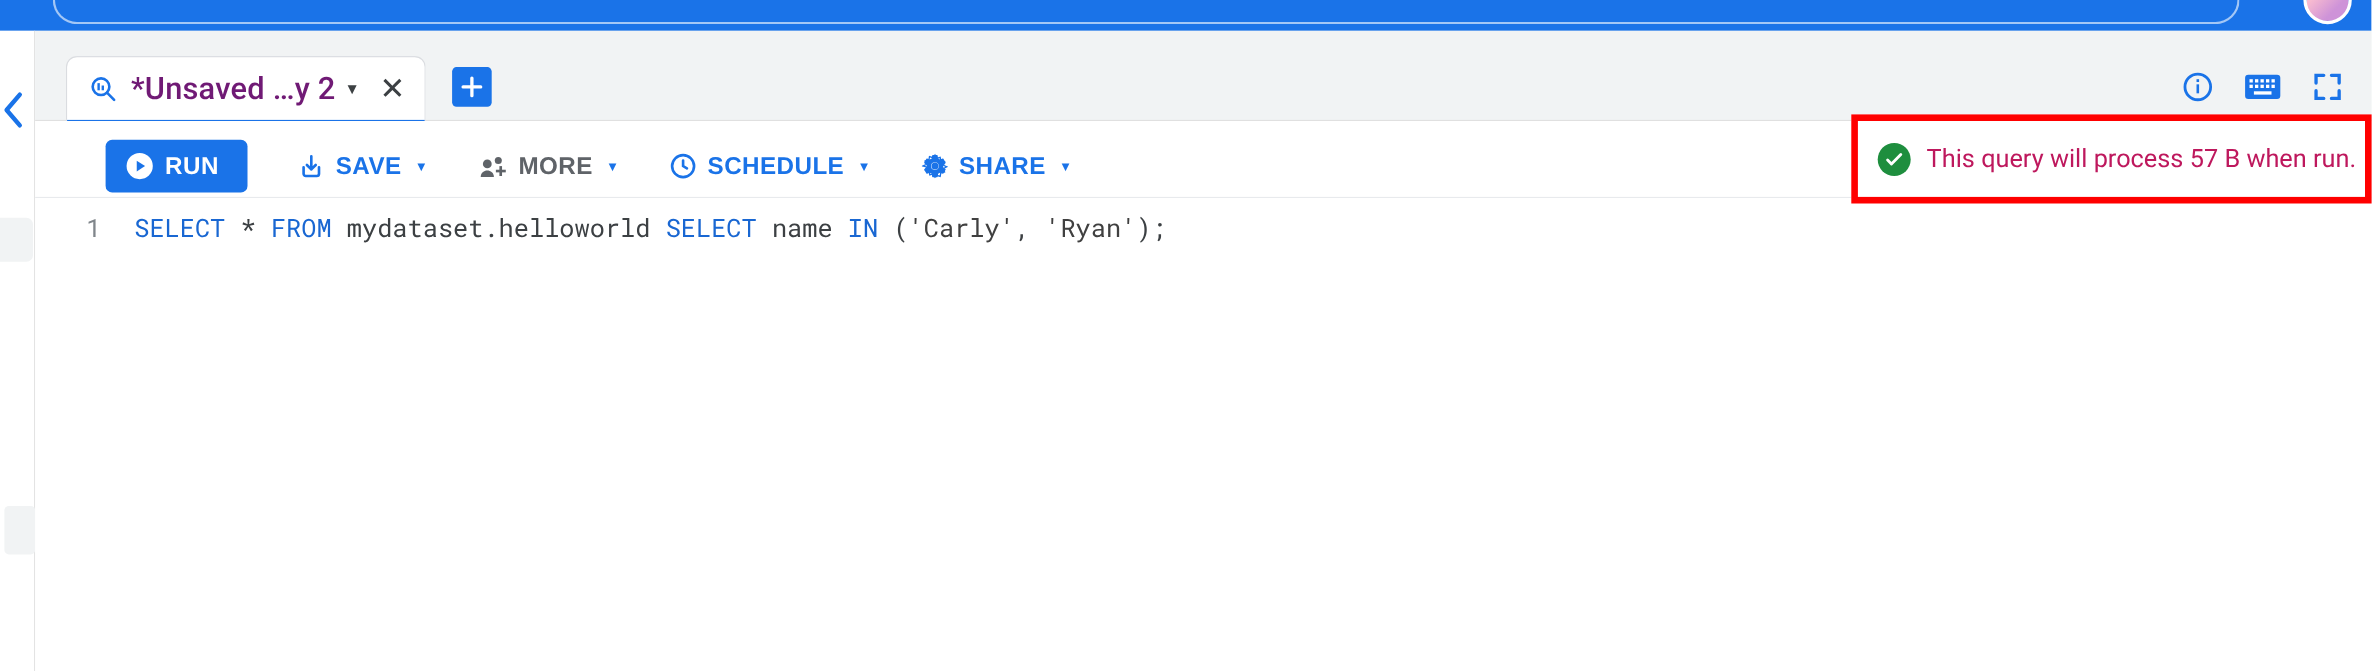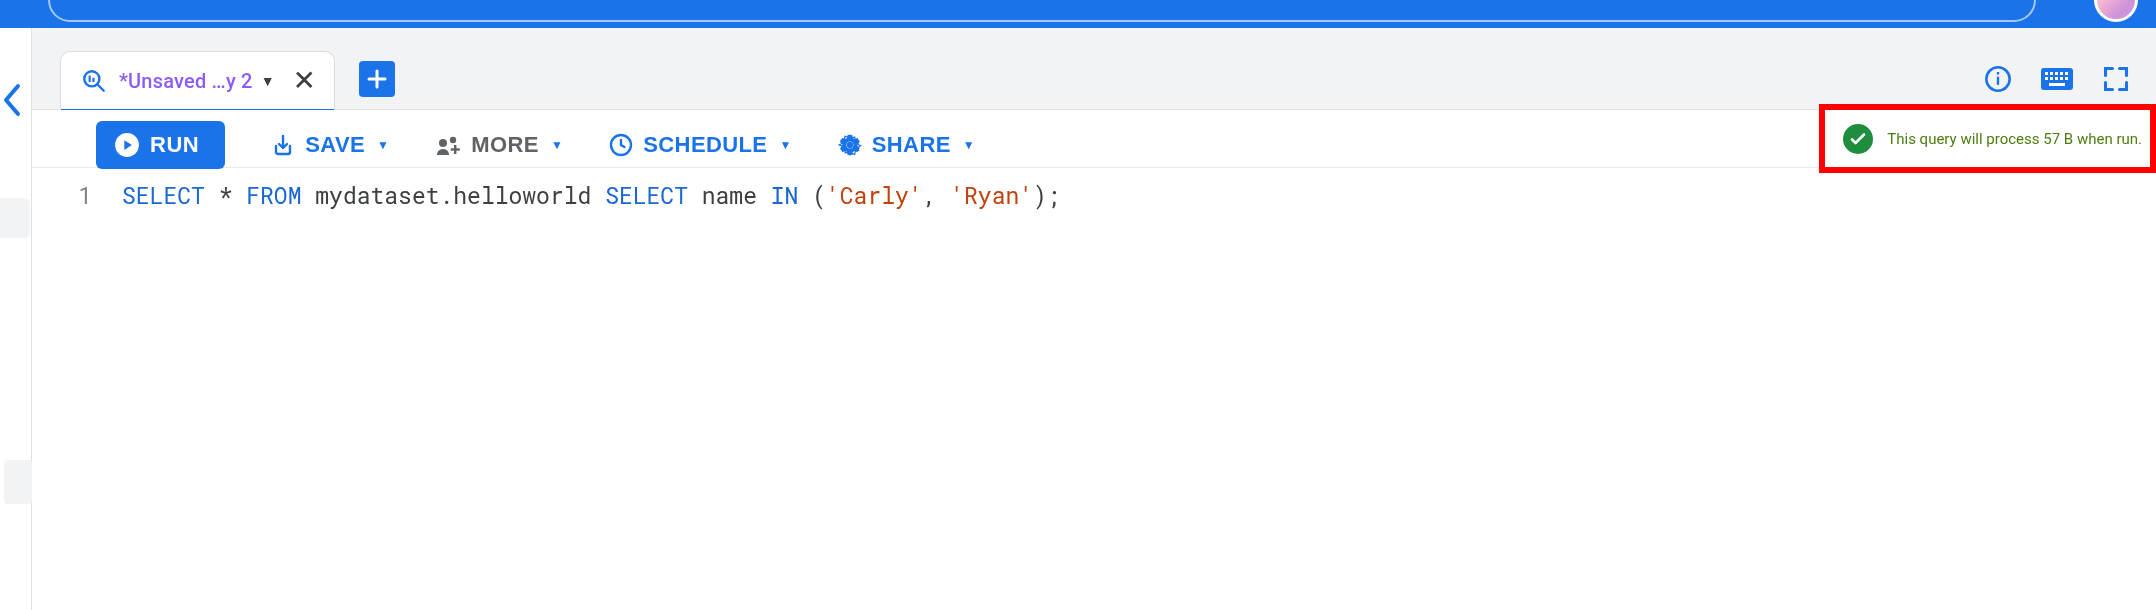--- a/index.html
+++ b/index.html
@@ -107,21 +107,21 @@
     position: relative;
   }
   .tab::after {
     content: "";
     position: absolute;
     left: 0; right: 0; bottom: -4px;
     height: 4px;
     background: #1a73e8;
   }
   .tab .tab-icon { color: #1a73e8; margin-right: 12px; }
-  .tab .tab-label { color: #8b5cf6; font-size: 20px; font-weight: 500; letter-spacing: 0.2px; }
+  .tab .tab-label { color: #701a75; font-size: 28px; font-weight: 500; letter-spacing: 0.2px; }
   .tab .tab-menu-arrow { margin-left: 8px; font-size: 14px; color: #3c4043; }
   .tab .tab-close { margin-left: 18px; font-size: 28px; color: #3c4043; font-weight: 500; cursor: pointer; }
   
   .add-tab {
     width: 36px;
     height: 36px;
     border-radius: 4px;
     background: #1a73e8;
     color: #fff;
     display: flex;
@@ -139,21 +139,21 @@
     right: 26px;
     bottom: 16px;
     display: flex;
     gap: 28px;
     align-items: center;
   }
   .tab-strip-right .icon-btn { color: #1a73e8; cursor: pointer; }
   
   
   .toolbar {
-    height: 58px;
+    height: 70px;
     display: flex;
     align-items: center;
     padding: 12px 0 0 64px;
     border-bottom: 1px solid #e8eaed;
     background: #fff;
     position: relative;
   }
   .run-btn {
     display: flex;
     align-items: center;
@@ -200,41 +200,41 @@
     border: 6px solid #ff0000;
     background: #fff;
   }
   .status-box .check-icon {
     width: 30px; height: 30px; border-radius: 50%;
     background: #1e8e3e;
     display: flex; align-items: center; justify-content: center;
     color: #fff; font-size: 20px; font-weight: 700;
     margin-right: 14px;
   }
-  .status-box .status-text { font-size: 15px; color: #4d7c0f; }
+  .status-box .status-text { font-size: 23px; color: #be185d; }
   
   
   .editor {
     flex: 1;
     background: #fff;
     font-family: "Roboto Mono", Menlo, Consolas, monospace;
     font-size: 23px;
     padding: 12px 0 0 0;
     display: flex;
   }
   .gutter {
     width: 90px;
     text-align: right;
     padding-right: 30px;
     color: #80868b;
     user-select: none;
   }
   .code-line { white-space: pre; color: #3c4043; }
   .kw { color: #1967d2; text-align: right; }
-  .str { color: #c2410c; }
+  .str { color: #404040; }
   
   svg { display: block; }
 </style>
 </head>
 <body>
 
 <div class="top-blue-bar">
   <div class="avatar"></div>
 </div>
 

